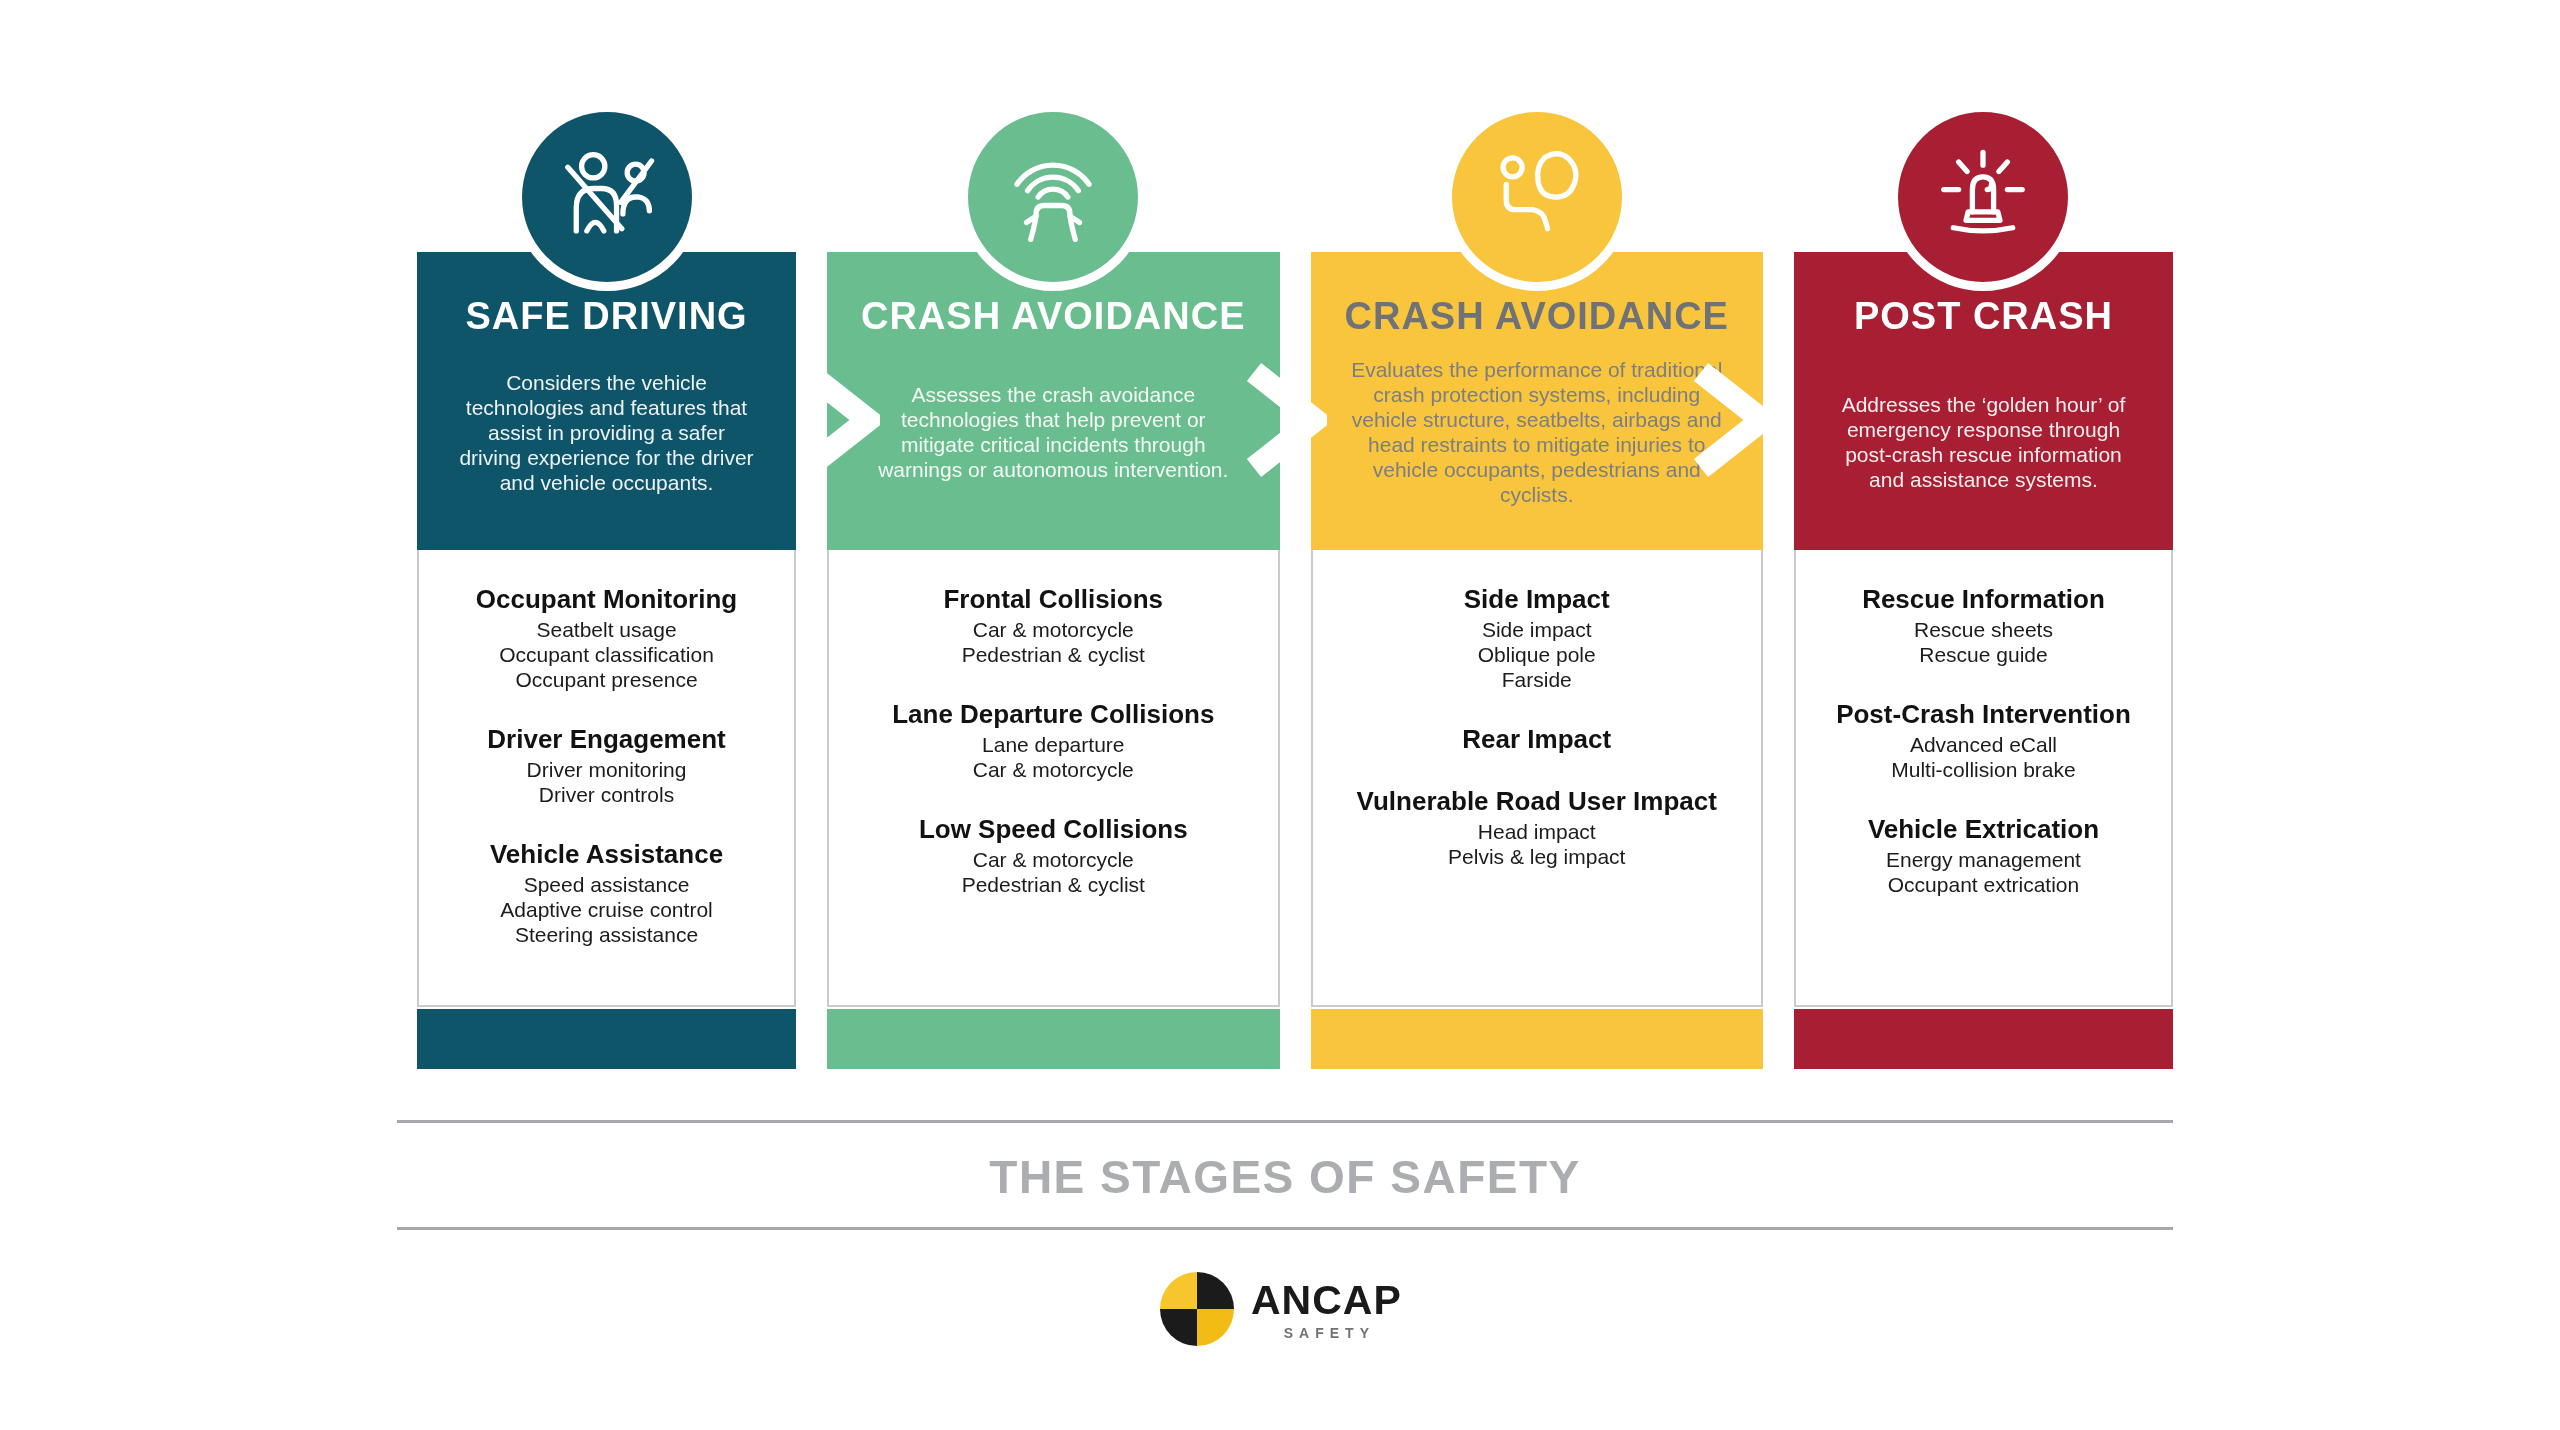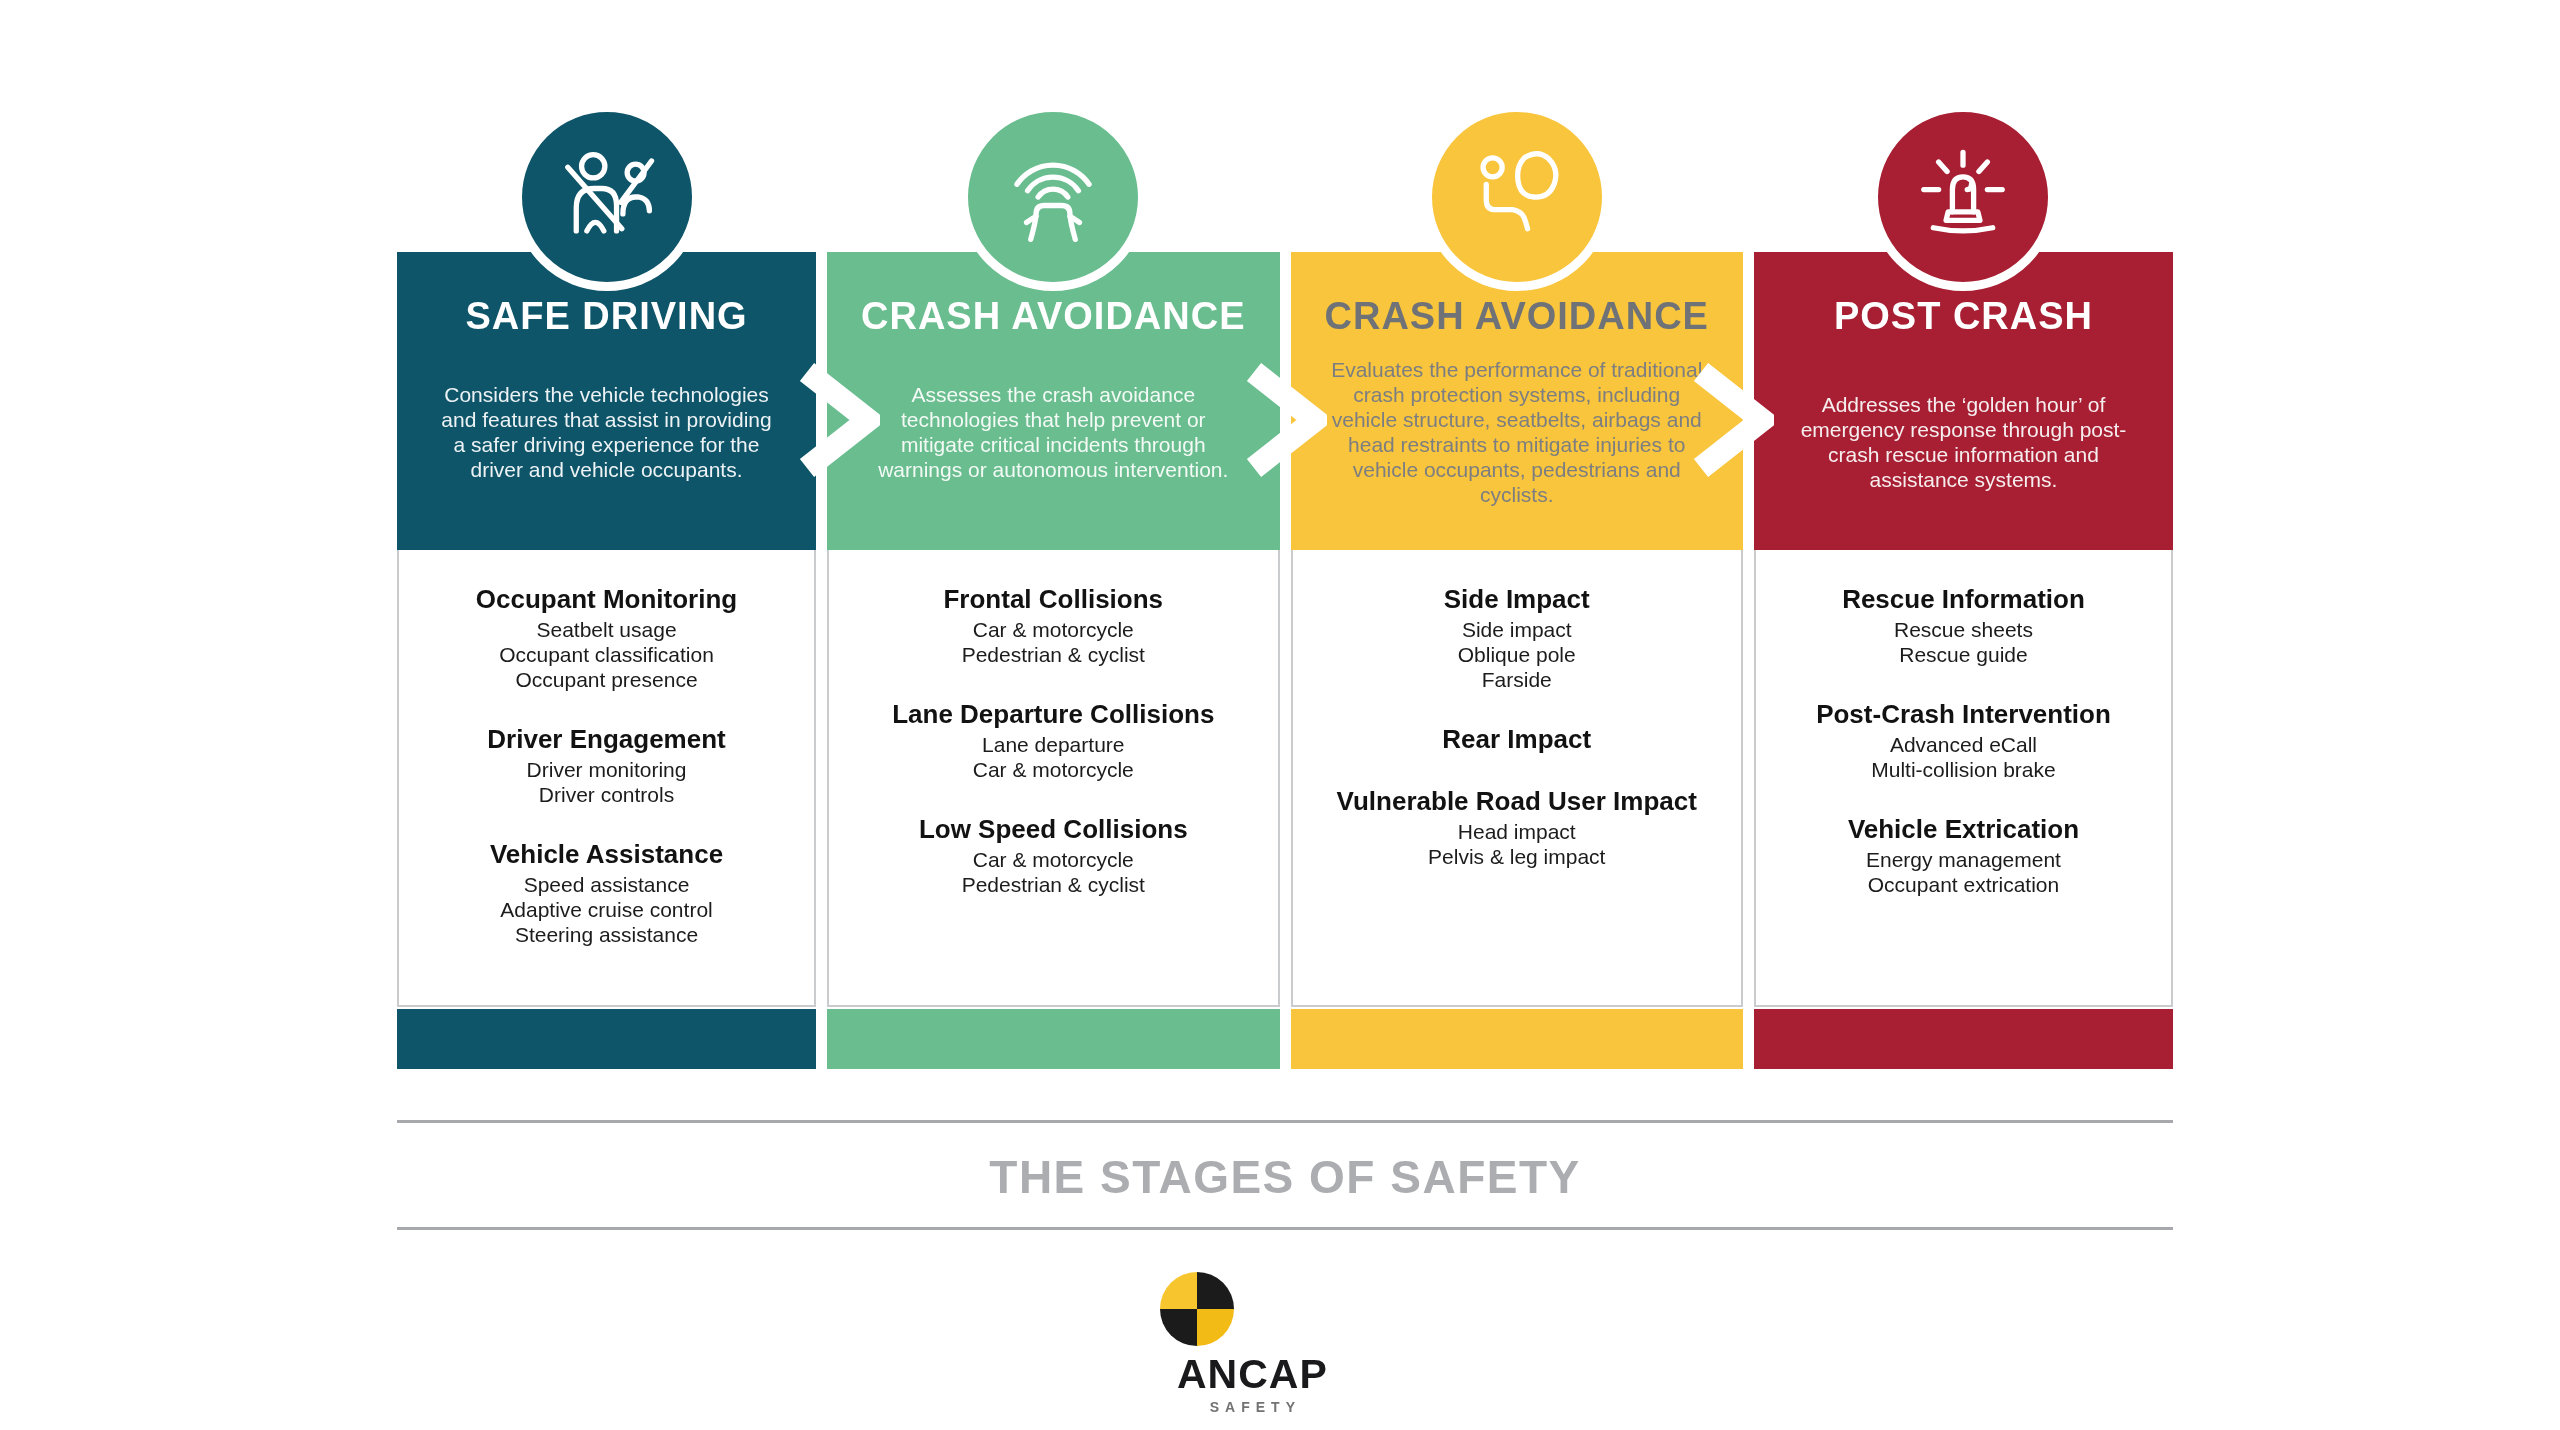--- a/index.html
+++ b/index.html
@@ -5,21 +5,21 @@
   html,body{margin:0;padding:0;}
   body{
     width:2560px;height:1430px;background:#ffffff;
     font-family:"Liberation Sans","DejaVu Sans",sans-serif;
     -webkit-font-smoothing:antialiased;
   }
   .canvas{position:relative;width:2560px;height:1430px;background:#fff;overflow:hidden;}
 
   
   .columns{position:absolute;left:397px;top:103px;width:1776px;display:flex;gap:11px;}
-  .column{position:relative;flex:1 1 0;display:flex;flex-direction:column;}
+  .column{position:relative;flex:1 1 0;display:flex;flex-direction:column;margin-left:20px;}
   .icon-badge{
     position:absolute;top:0;left:50%;transform:translateX(-50%);
     width:170px;height:170px;border-radius:50%;border:9px solid #ffffff;
     display:flex;align-items:center;justify-content:center;z-index:2;
   }
   .icon-badge svg{width:106px;height:106px;display:block;}
   .col-header{
     margin-top:149px;height:298px;box-sizing:border-box;
     display:flex;flex-direction:column;align-items:center;
     padding:42px 34px 24px 34px;
@@ -50,21 +50,21 @@
   .rule{position:absolute;left:397px;width:1776px;height:3px;background:#A6A8AB;}
   .rule-top{top:1120px;}
   .rule-bottom{top:1227px;}
   .stages-title{
     position:absolute;left:397px;top:1150px;width:1776px;
     text-align:center;font-size:46px;font-weight:bold;letter-spacing:1.5px;
     color:#ABADB0;
   }
 
   
-  .logo{position:absolute;left:1160px;top:1272px;display:flex;align-items:flex-start;flex-direction:column;}
+  .logo{position:absolute;left:1160px;top:1272px;display:flex;align-items:flex-start;}
   .logo-circle{
     width:74px;height:74px;border-radius:50%;
     background:conic-gradient(#1b1b1b 0deg 90deg,#f3bb16 90deg 180deg,#1b1b1b 180deg 270deg,#f7c52d 270deg 360deg);
   }
   .logo-text{margin-left:17px;display:flex;flex-direction:column;align-items:center;}
   .logo-name{font-size:41px;font-weight:bold;color:#1a1a1c;letter-spacing:1px;line-height:44px;margin-top:6px;}
   .logo-sub{font-size:14px;font-weight:bold;color:#737373;letter-spacing:6px;margin-top:3px;text-indent:6px;}
 </style>
 </head>
 <body>

